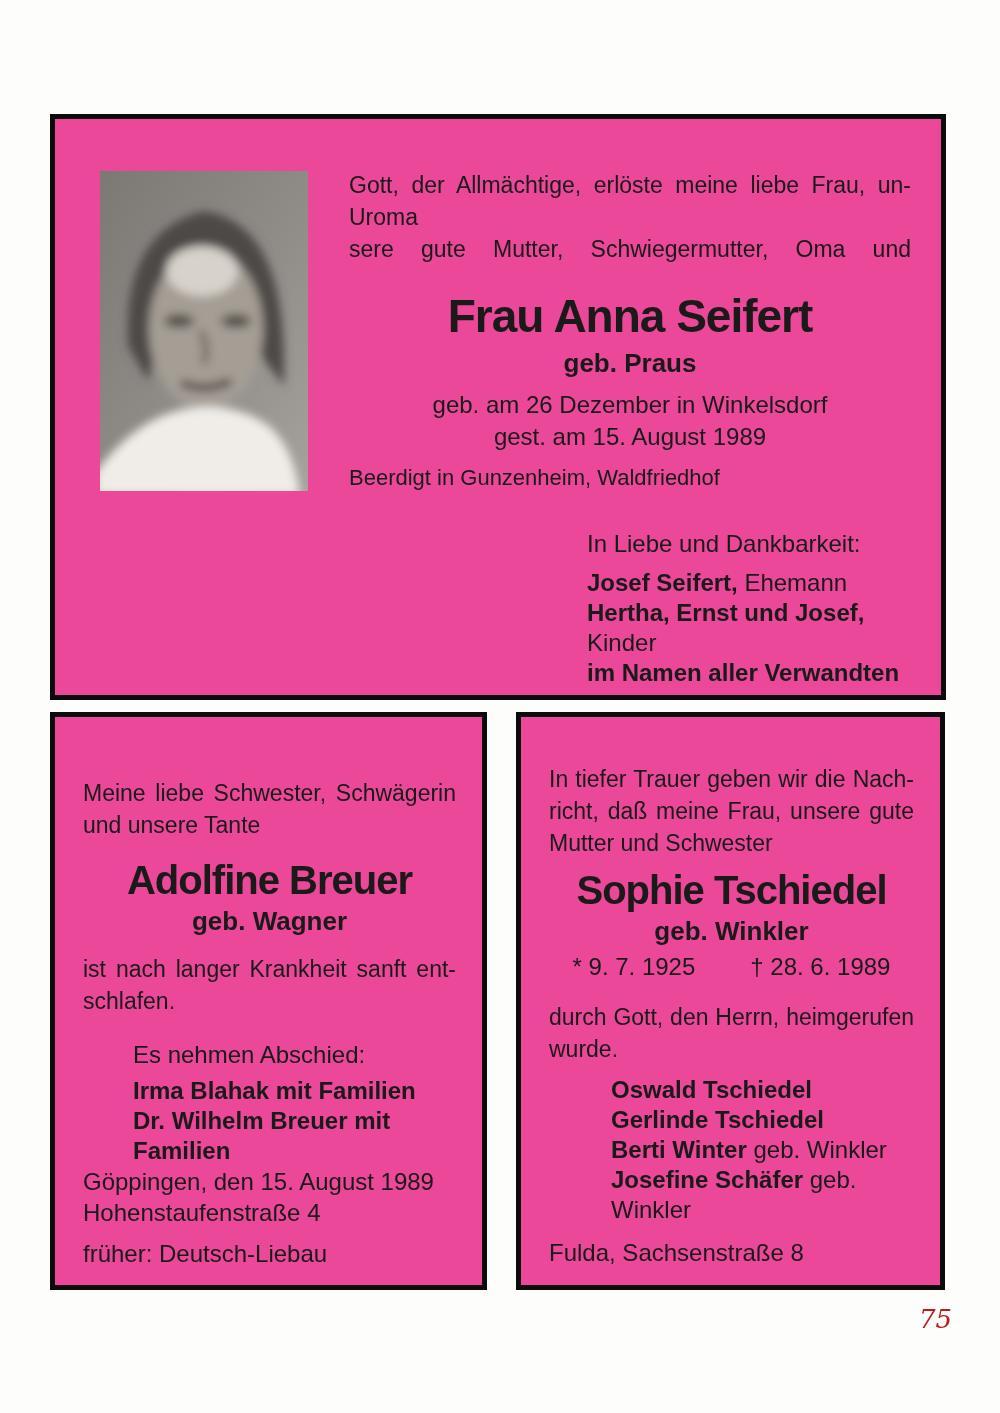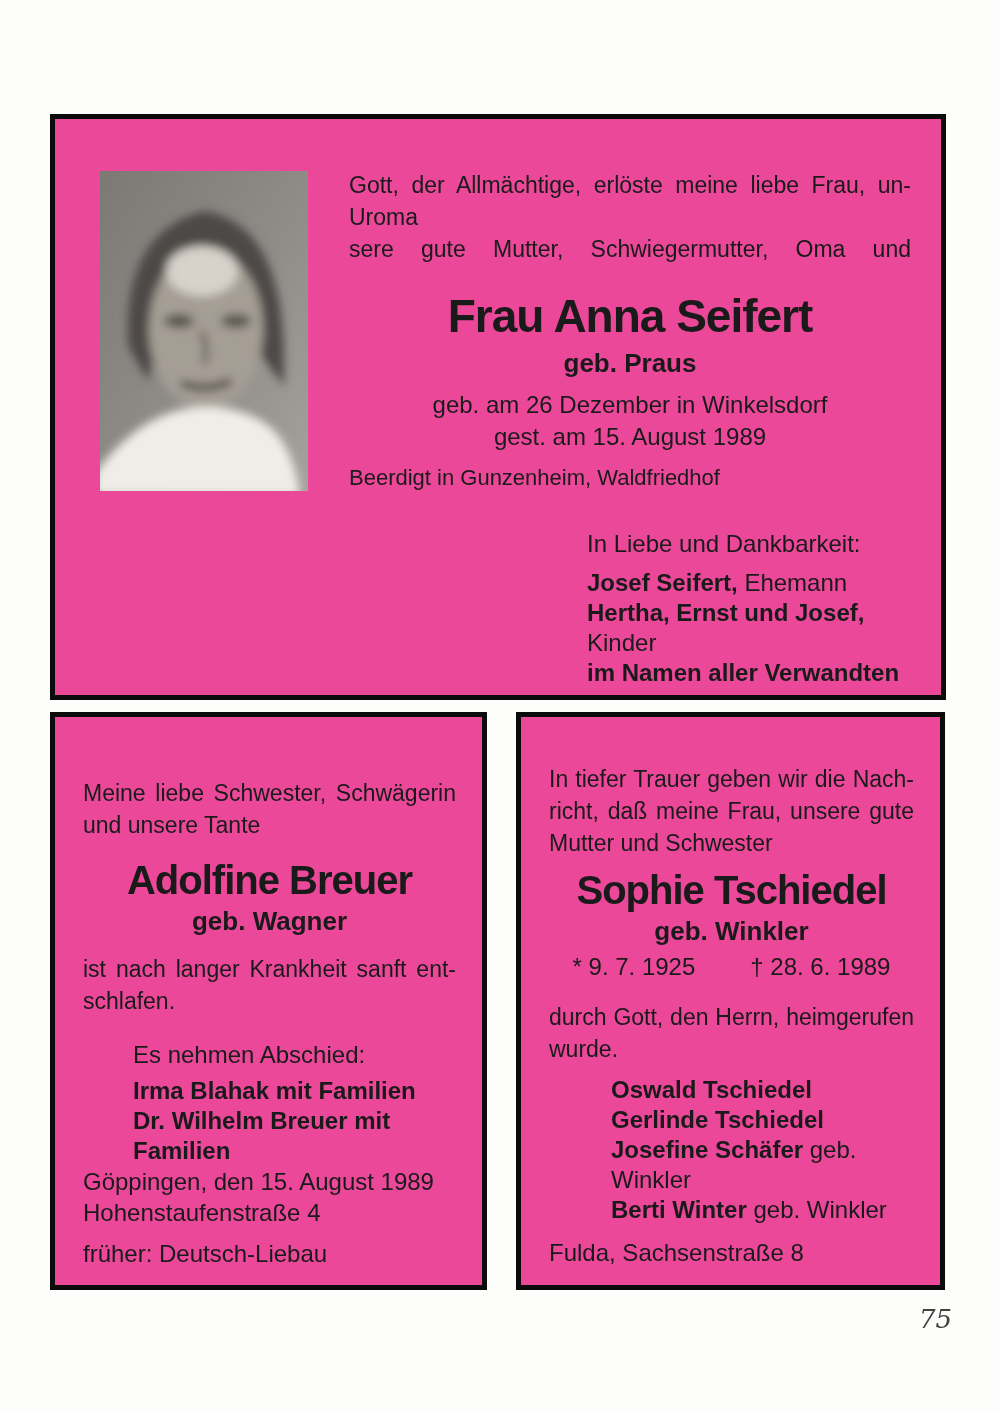--- a/index.html
+++ b/index.html
@@ -51,21 +51,21 @@
   .mourners-left .mourner { font-weight:700; }
   .mourners-right { margin-left:62px; margin-top:10px; }
   .place { font-size:24px; line-height:31px; }
   .former { margin-top:10px; font-size:24px; line-height:31px; }
   .box-right .place { margin-top:12px; }
   .box-right .former { margin-top:2px; }
 
   .page-number {
     position:absolute; top:1304px; right:48px;
     font-family:"DejaVu Serif", serif; font-style:italic;
-    font-size:26px; color:#404040;
+    font-size:26px; color:#b91c1c;
   }
 </style>
 </head>
 <body>
 
 <div class="page">
 
   <section class="box box-top">
     <div class="photo">
       <svg viewBox="0 0 208 320" preserveAspectRatio="none" xmlns="http://www.w3.org/2000/svg">
@@ -154,22 +154,22 @@
       </div>
 
       <div class="body-par">
         <p class="line just">durch Gott, den Herrn, heimgerufen</p>
         <p class="line">wurde.</p>
       </div>
 
       <div class="mourners-right">
         <div class="mourner"><span class="b">Oswald Tschiedel</span><span></span></div>
         <div class="mourner"><span class="b">Gerlinde Tschiedel</span><span></span></div>
+        <div class="mourner"><span class="b">Berti Winter</span><span> geb. Winkler</span></div>
         <div class="mourner"><span class="b">Josefine Schäfer</span><span> geb. Winkler</span></div>
-        <div class="mourner"><span class="b">Berti Winter</span><span> geb. Winkler</span></div>
       </div>
 
       <div class="place">
         <div>Fulda, Sachsenstraße 8</div>
       </div>
     </div>
   </section>
 
   <div class="page-number">75</div>
 </div>

